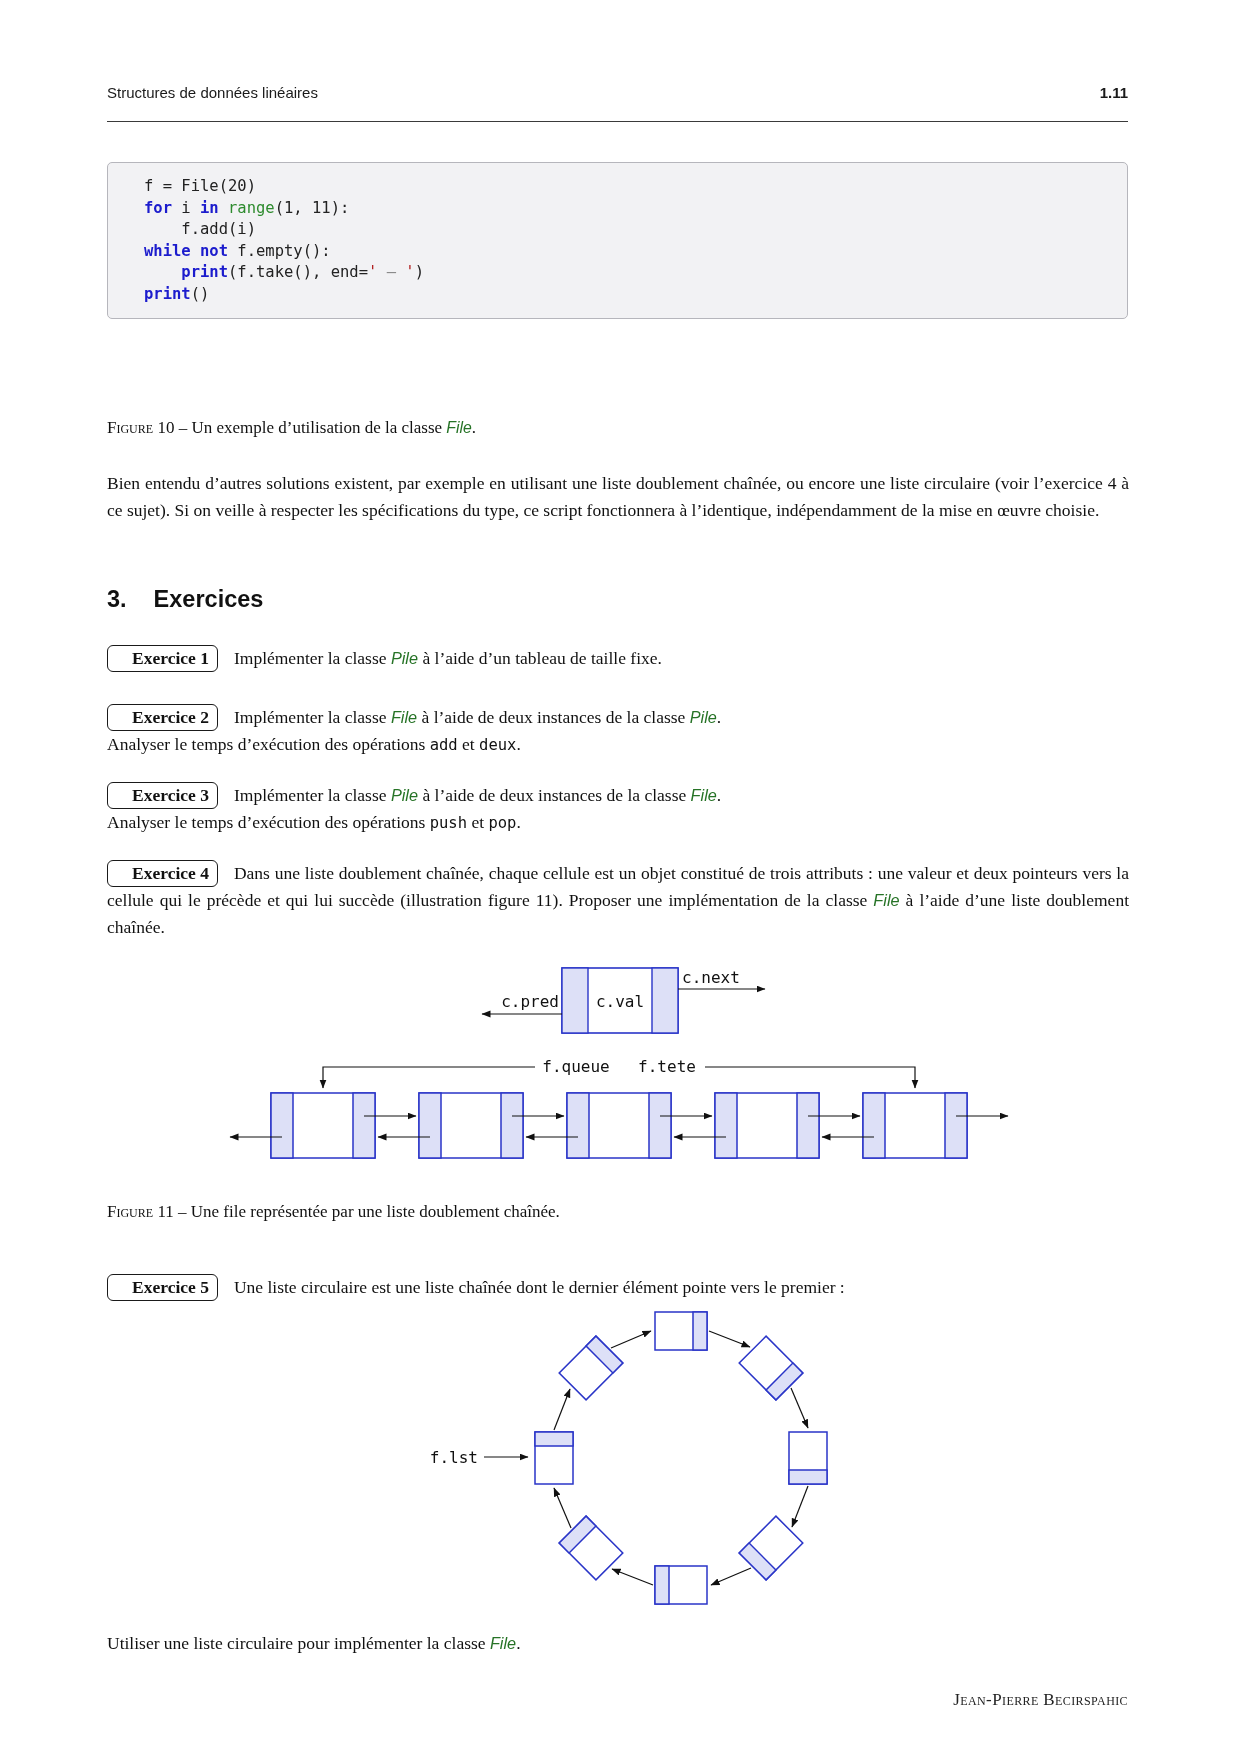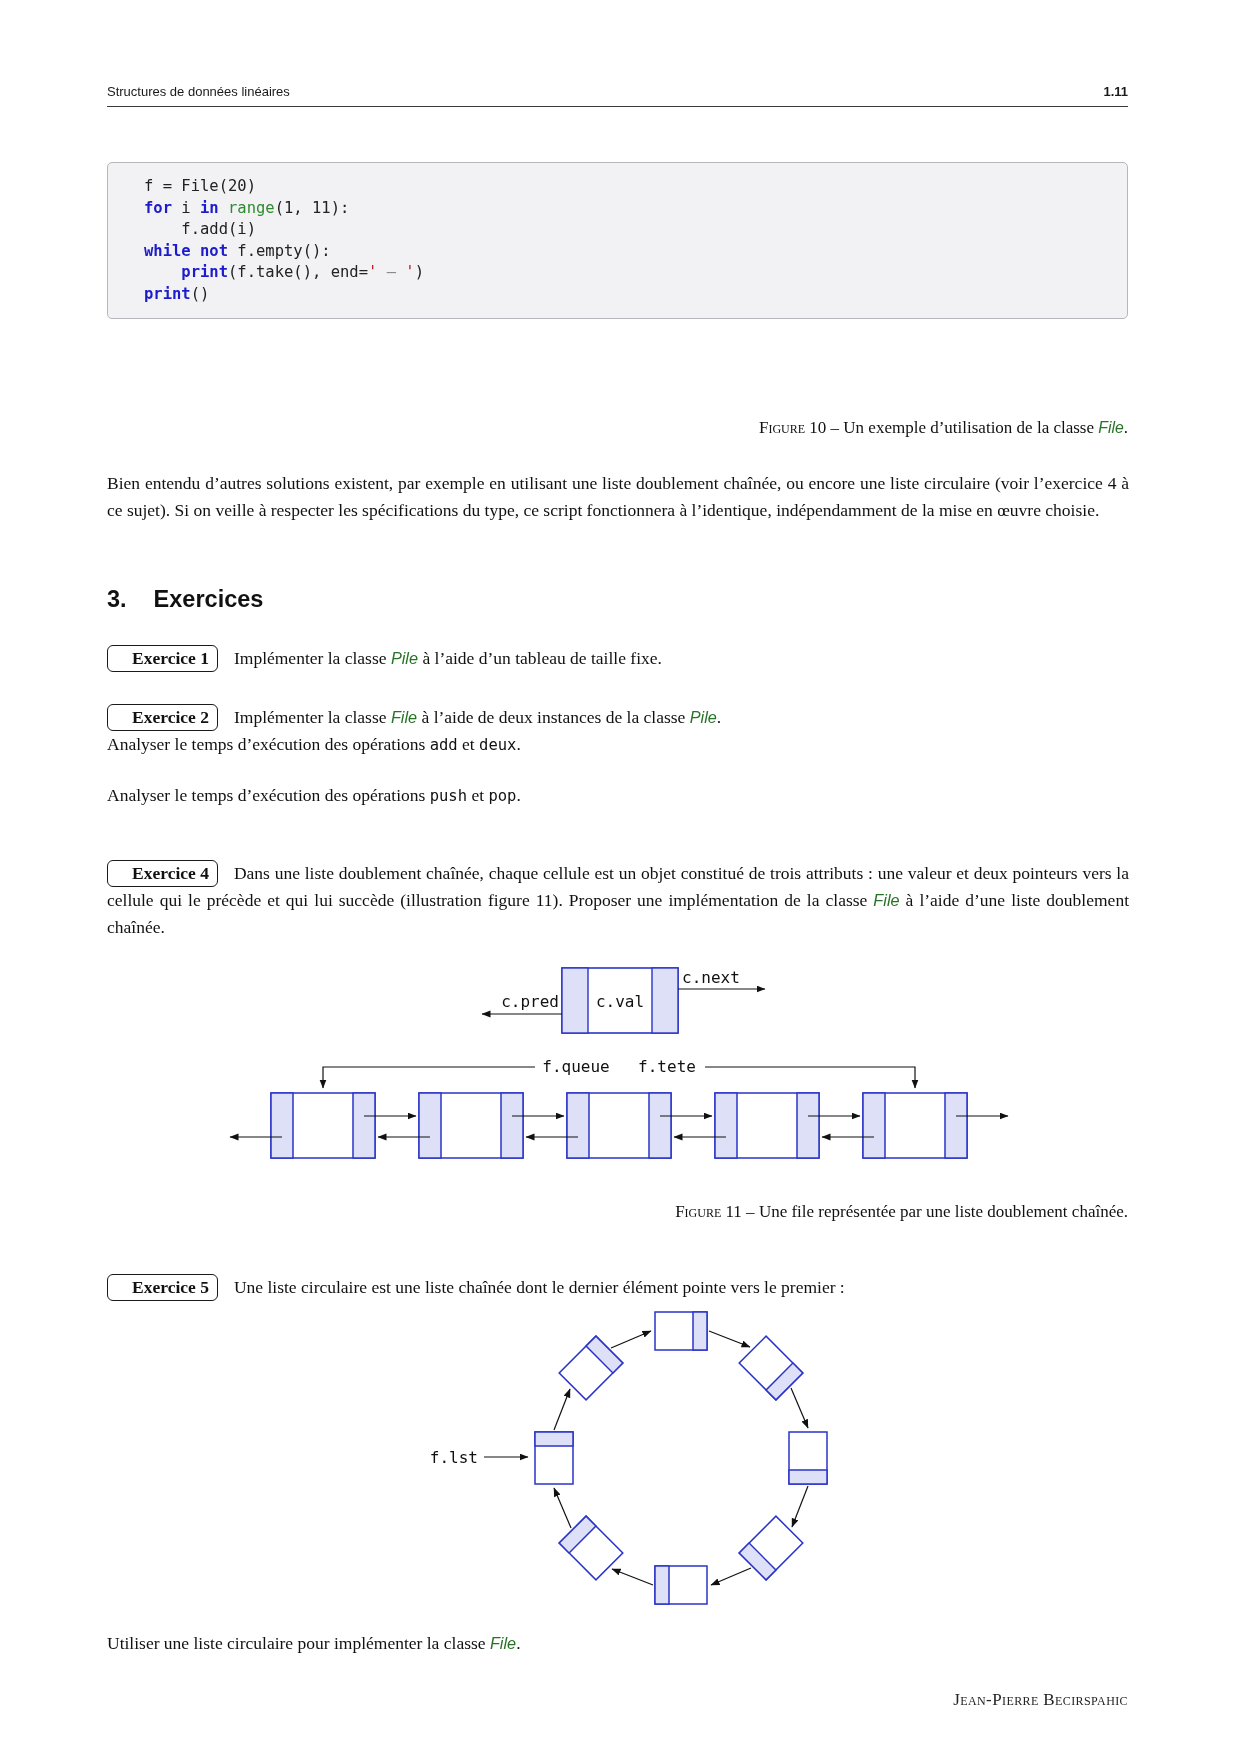--- a/index.html
+++ b/index.html
@@ -11,21 +11,21 @@
     font-family: "Liberation Serif", serif;
     color: #1a1a1a;
     overflow: hidden;
   }
 
   
   .header {
     position: absolute; left:107px; width:1021px; top:84px;
     display:flex; justify-content:space-between; align-items:flex-end;
     font-family:"Liberation Sans", sans-serif;
-    font-size:13px; padding-bottom:7px;
+    font-size:15px; padding-bottom:20px;
     border-bottom:1.5px solid #3a3a3a;
     gap:44px;
   }
   .header .pageno { font-weight:bold; }
 
   
   .codebox, .outbox {
     position:absolute; left:107px; width:1021px;
     background:#f2f2f4;
     border:1px solid #b6b6bc;
@@ -37,21 +37,21 @@
   .outbox  { top:321px; padding:7px 10px 7px 36px; line-height:21.5px; }
   .codeline { white-space:pre; }
   .kw  { color:#1c1ccd; font-weight:bold; }
   .bi  { color:#2e8b2e; }
   .str { color:#b22222; }
   .sdash { color:#888888; }
 
   
   .caption {
     position:absolute; left:107px; width:1021px;
-    text-align:right; font-size:17px; color:#111;
+    text-align:left; font-size:17px; color:#111;
   }
   .cap10 { top:418px; }
   .cap11 { top:1202px; }
   .sc { font-variant:small-caps; }
   .cls {
     color:#267326; font-style:italic;
     font-family:"Liberation Sans", sans-serif;
     font-size:0.93em;
   }
 
@@ -136,20 +136,21 @@
   <div class="exercise ex1">
     <span class="exbox">Exercice 1</span><span>Implémenter la classe </span><span class="cls">Pile</span><span> à l’aide d’un tableau de taille fixe.</span>
   </div>
 
   <div class="exercise ex2">
     <div><span class="exbox">Exercice 2</span><span>Implémenter la classe </span><span class="cls">File</span><span> à l’aide de deux instances de la classe </span><span class="cls">Pile</span><span>.</span></div>
     <div><span>Analyser le temps d’exécution des opérations </span><span class="mono">add</span><span> et </span><span class="mono">deux</span><span>.</span></div>
   </div>
 
   <div class="exercise ex3">
+    <div><span class="exbox">Exercice 3</span><span>Implémenter la classe </span><span class="cls">Pile</span><span> à l’aide de deux instances de la classe </span><span class="cls">File</span><span>.</span></div>
     <div><span>Analyser le temps d’exécution des opérations </span><span class="mono">push</span><span> et </span><span class="mono">pop</span><span>.</span></div>
   </div>
 
   <div class="exercise ex4">
     <span class="exbox">Exercice 4</span><span>Dans une liste doublement chaînée, chaque cellule est un objet constitué de trois attributs : une valeur et deux pointeurs vers la cellule qui le précède et qui lui succède (illustration figure 11). Proposer une implémentation de la classe </span><span class="cls">File</span><span> à l’aide d’une liste doublement chaînée.</span>
   </div>
 
   <svg class="fig fig-cell" width="370" height="85" viewBox="0 0 370 85">
     <defs>
       <marker id="arr1" markerUnits="userSpaceOnUse" markerWidth="10" markerHeight="8" refX="8.5" refY="3.5" orient="auto">

